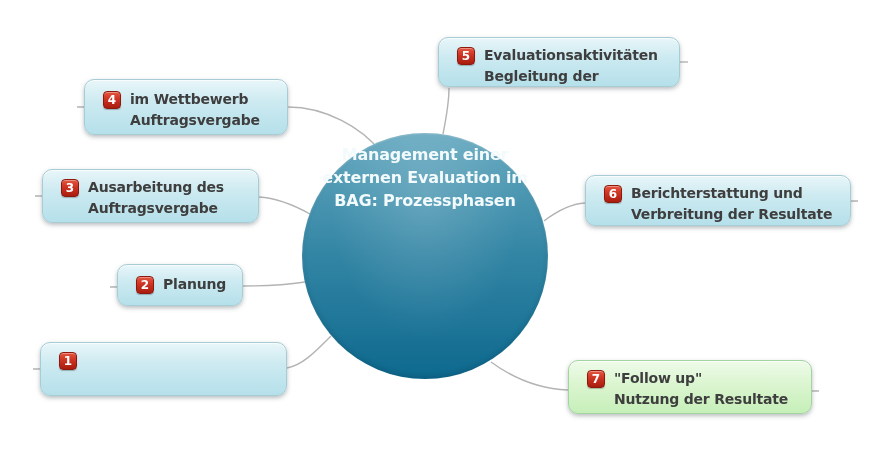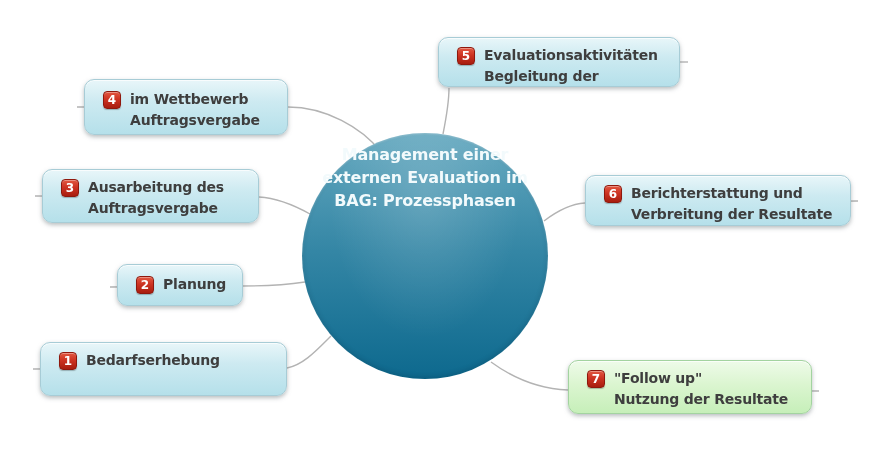--- a/index.html
+++ b/index.html
@@ -80,21 +80,20 @@
     <div class="center-title">
       <span class="tline">Management einer</span>
       <span class="tline">externen Evaluation im</span>
       <span class="tline">BAG: Prozessphasen</span>
     </div>
   </div>
 
   <div class="node blue n1">
     <span class="badge">1</span>
     <span class="label">
-      <span class="line">Bedarfserhebung</span>
     </span>
   </div>
 
   <div class="node blue n2">
     <span class="badge">2</span>
     <span class="label">
       <span class="line">Planung</span>
 
     </span>
   </div>

